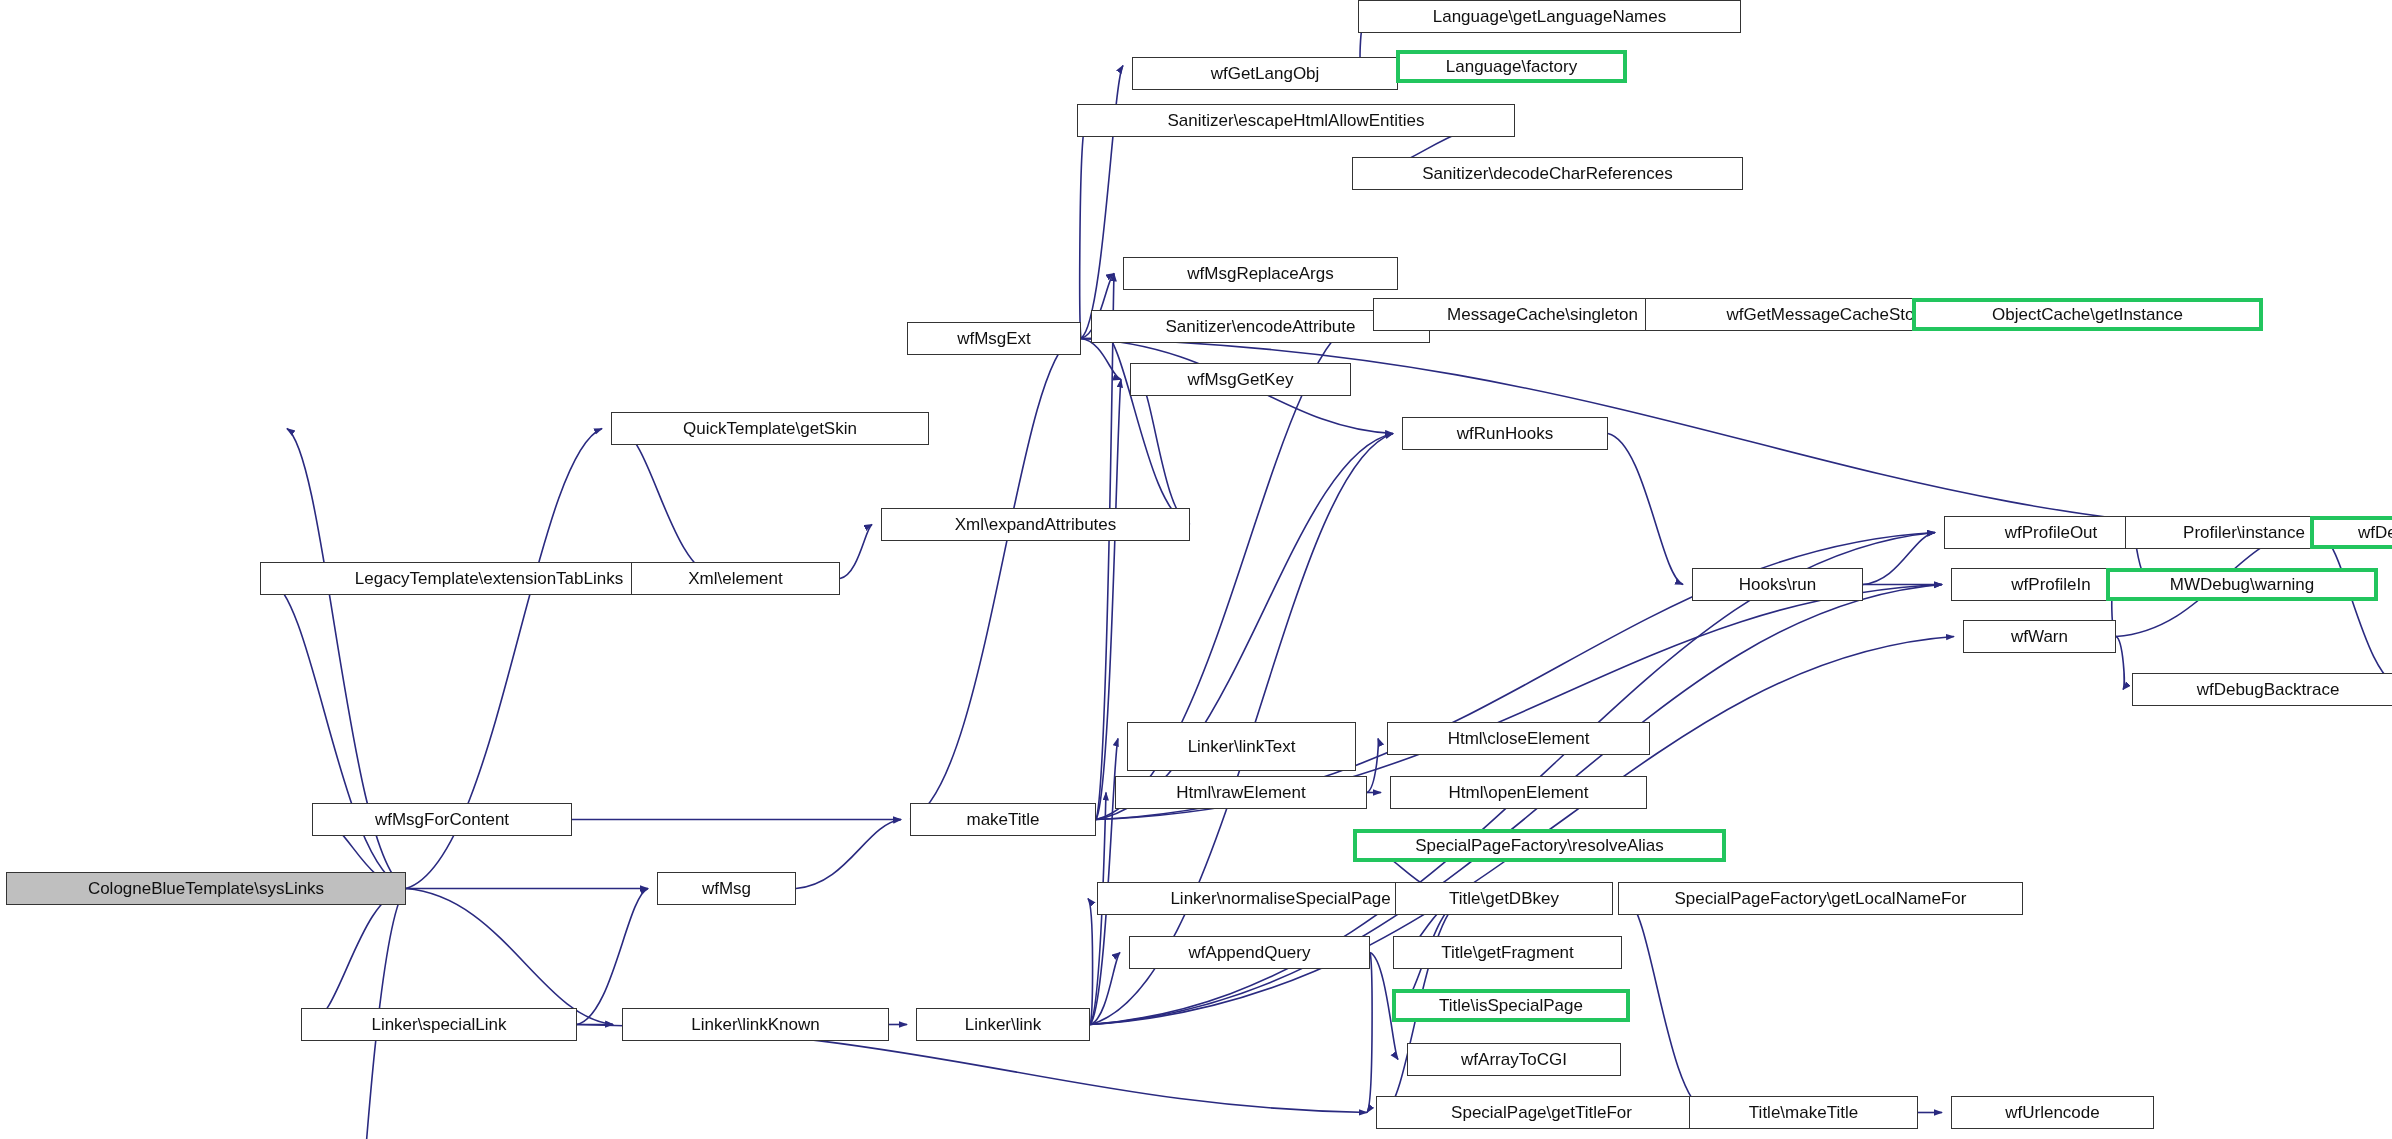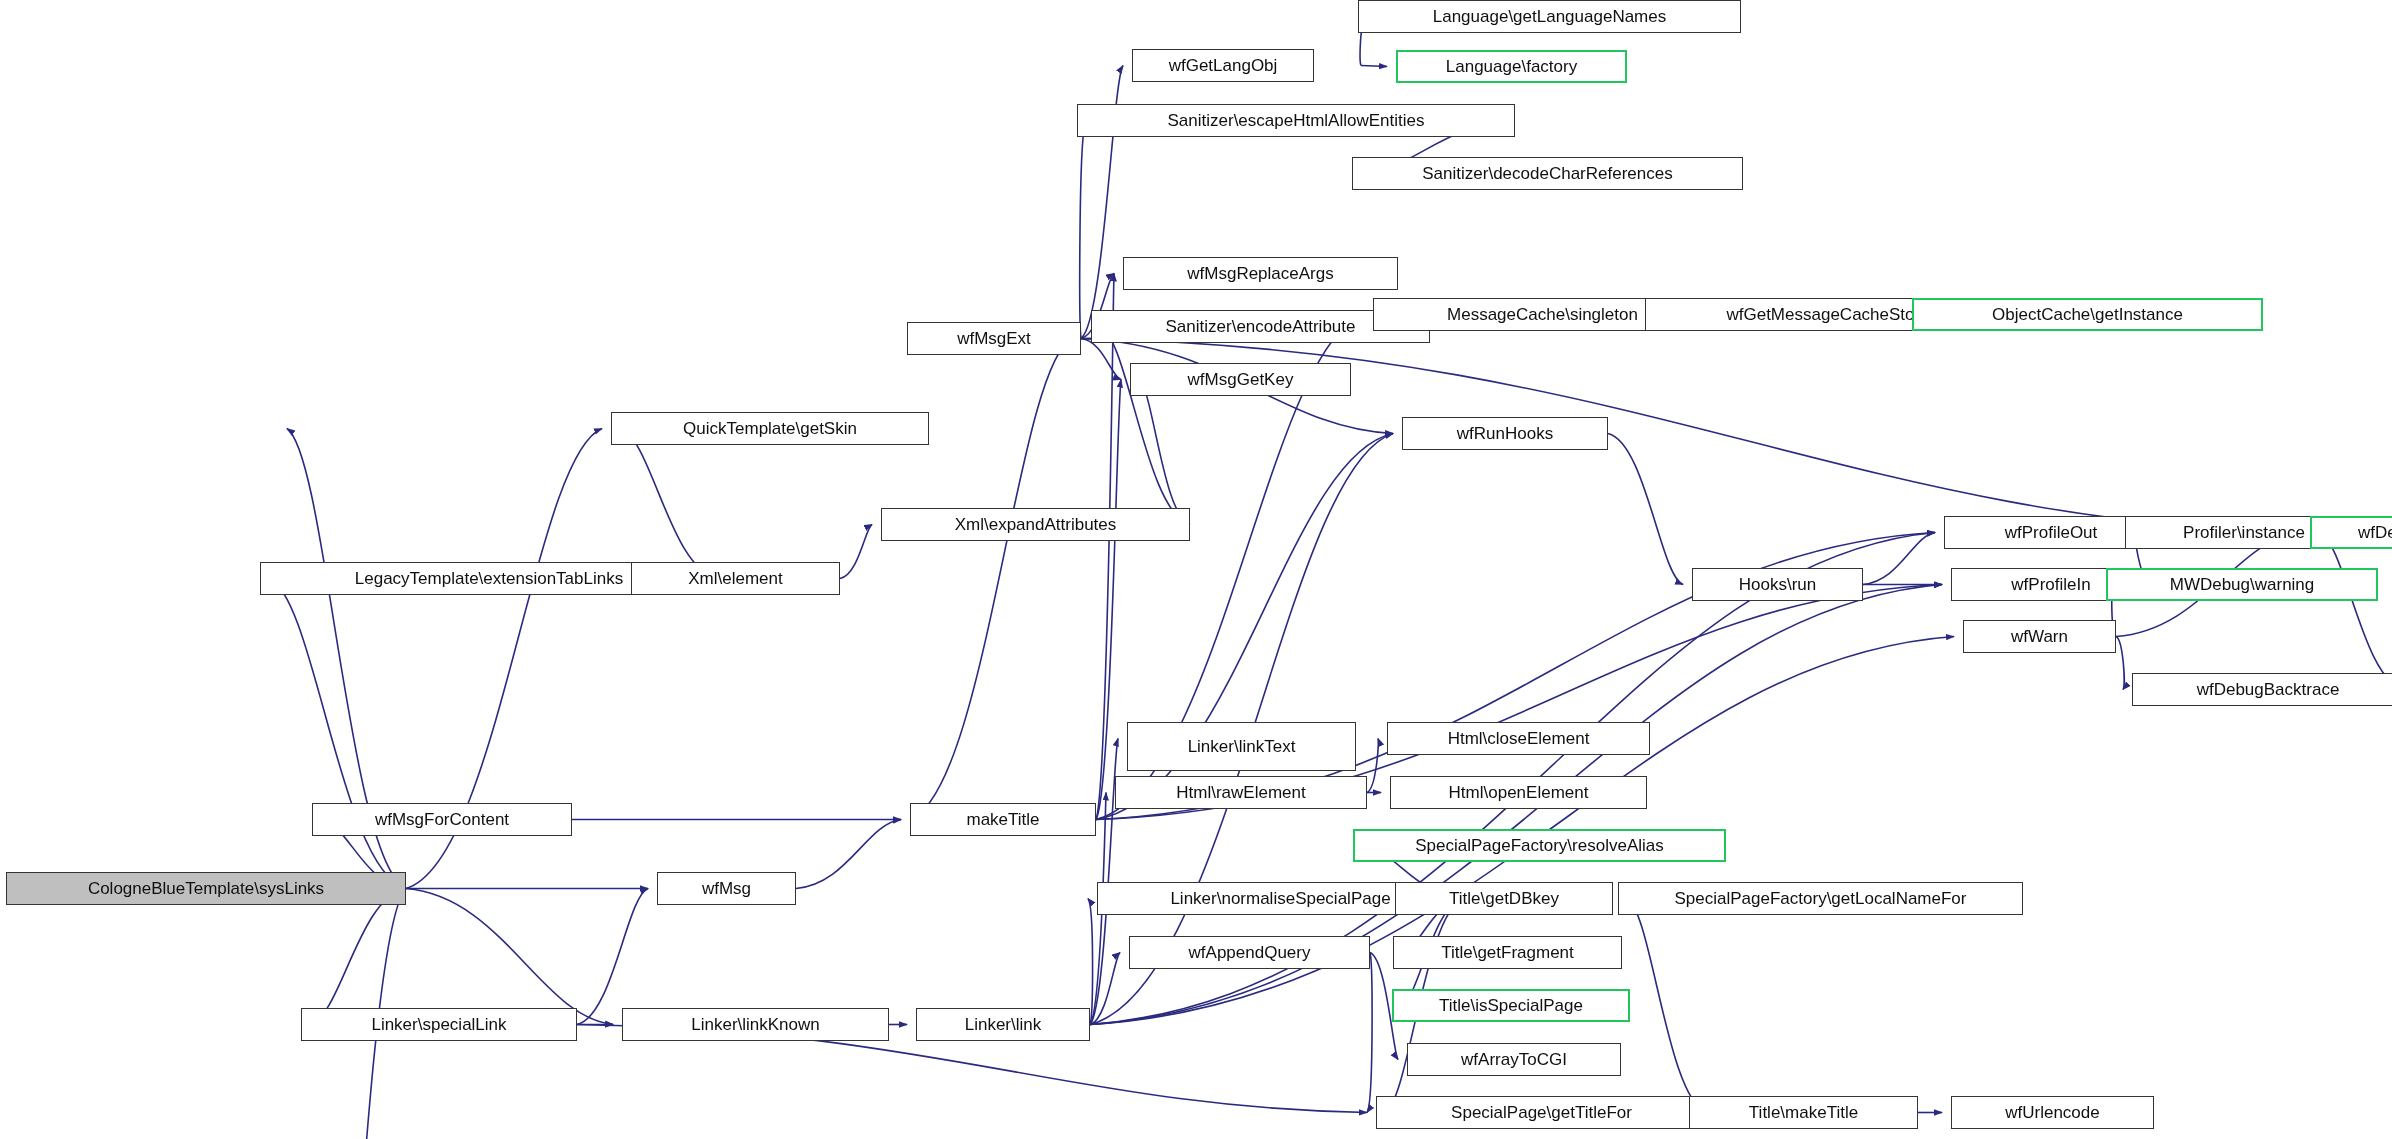--- a/index.html
+++ b/index.html
@@ -24,21 +24,21 @@
     font-size:17px;
     line-height:1;
     white-space:nowrap;
     letter-spacing:0px;
   }
   .node.root{
     background:#bfbfbf;
     border:1px solid #343434;
   }
   .node.ref{
-    border:2px solid #22c55e;
+    border:4px solid #22c55e;
   }
 </style>
 </head>
 <body>
 
 <div id="canvas">
   <svg id="edges" viewBox="0 0 2392 1139">
       <defs>
         <marker id="arw" markerWidth="9" markerHeight="9" refX="8" refY="3.2" orient="auto" markerUnits="userSpaceOnUse">
           <path d="M0,0 L9,3.2 L0,6.4 z" fill="#2a2a80"></path>
@@ -120,21 +120,21 @@
     <div class="node" style="left: 611px; top: 412px; width: 318px; height: 33px;">QuickTemplate\getSkin</div>
     <div class="node" style="left: 631px; top: 562px; width: 209px; height: 33px;">Xml\element</div>
     <div class="node" style="left: 881px; top: 508px; width: 309px; height: 33px;">Xml\expandAttributes</div>
     <div class="node" style="left: 312px; top: 803px; width: 260px; height: 33px;">wfMsgForContent</div>
     <div class="node" style="left: 657px; top: 872px; width: 139px; height: 33px;">wfMsg</div>
     <div class="node" style="left: 301px; top: 1008px; width: 276px; height: 33px;">Linker\specialLink</div>
     <div class="node" style="left: 622px; top: 1008px; width: 267px; height: 33px;">Linker\linkKnown</div>
     <div class="node" style="left: 907px; top: 322px; width: 174px; height: 33px;">wfMsgExt</div>
     <div class="node" style="left: 910px; top: 803px; width: 186px; height: 33px;">makeTitle</div>
     <div class="node" style="left: 916px; top: 1008px; width: 174px; height: 33px;">Linker\link</div>
-    <div class="node" style="left: 1132px; top: 49px; width: 182px; height: 33px;">wfGetLangObj</div>
+    <div class="node" style="left: 1132px; top: 57px; width: 266px; height: 33px;">wfGetLangObj</div>
     <div class="node" style="left: 1077px; top: 104px; width: 438px; height: 33px;">Sanitizer\escapeHtmlAllowEntities</div>
     <div class="node" style="left: 1352px; top: 157px; width: 391px; height: 33px;">Sanitizer\decodeCharReferences</div>
     <div class="node" style="left: 1358px; top: 0px; width: 383px; height: 33px;">Language\getLanguageNames</div>
     <div class="node ref" style="left: 1396px; top: 50px; width: 231px; height: 33px;">Language\factory</div>
     <div class="node" style="left: 1123px; top: 257px; width: 275px; height: 33px;">wfMsgReplaceArgs</div>
     <div class="node" style="left: 1091px; top: 310px; width: 339px; height: 33px;">Sanitizer\encodeAttribute</div>
     <div class="node" style="left: 1130px; top: 363px; width: 221px; height: 33px;">wfMsgGetKey</div>
     <div class="node" style="left: 1373px; top: 298px; width: 339px; height: 33px;">MessageCache\singleton</div>
     <div class="node" style="left: 1645px; top: 298px; width: 385px; height: 33px;">wfGetMessageCacheStorage</div>
     <div class="node ref" style="left: 1912px; top: 298px; width: 351px; height: 33px;">ObjectCache\getInstance</div>

